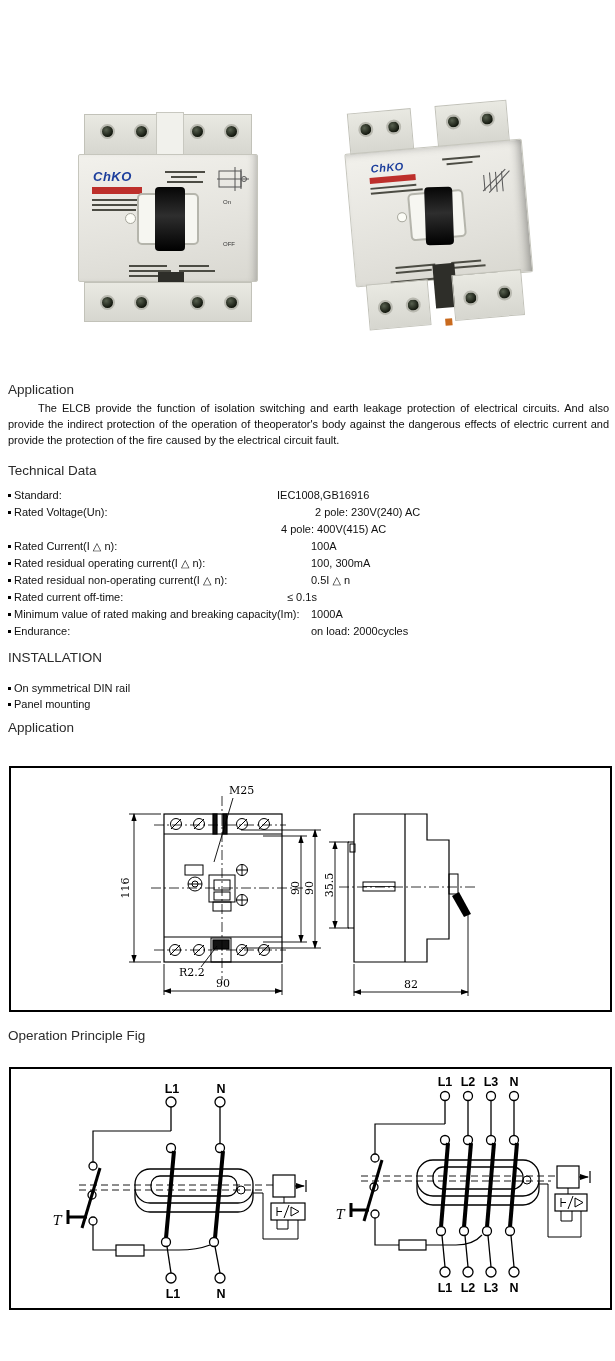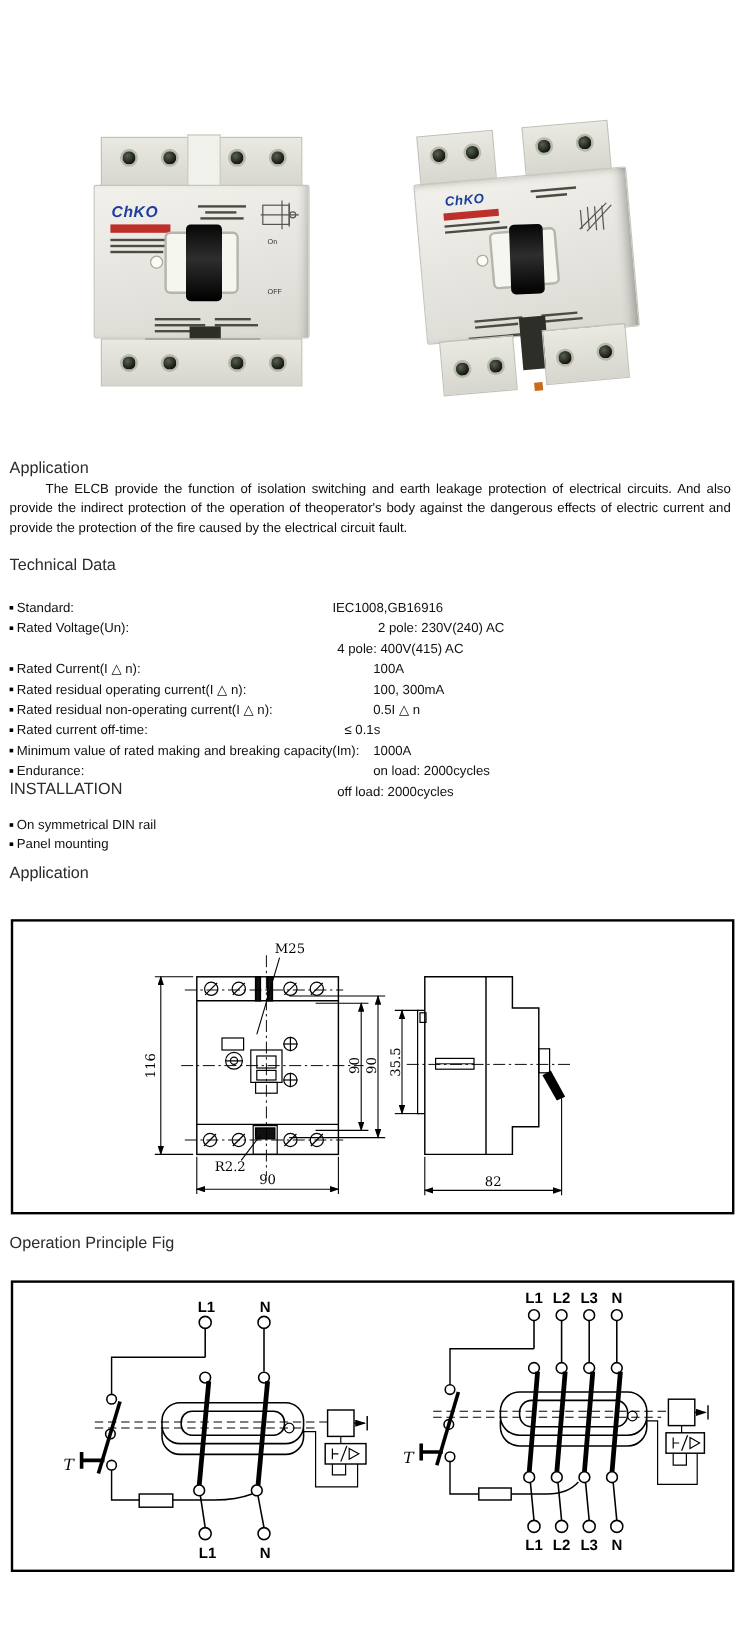--- a/index.html
+++ b/index.html
@@ -6,21 +6,21 @@
   .page{position:relative;width:615px;height:1361px;background:#fff;overflow:hidden;
         font-family:"Liberation Sans",sans-serif;color:#111;}
   
   .title{position:absolute;left:8px;top:30px;font-size:19px;font-weight:bold;color:#000;letter-spacing:.2px;}
   .title .dot{font-weight:normal;color:#555;font-size:12px;vertical-align:super;}
   .h2{position:absolute;left:8px;font-size:13.5px;color:#2b2b2b;}
   .h-app{top:370px;margin-top:12px;} .h-tech{top:463px;} .h-inst{top:650px;} .h-dim{top:720px;} .h-op{top:1028px;}
   .appbody{position:absolute;left:8px;top:400px;width:601px;font-size:11px;line-height:16px;
            text-align:justify;text-indent:30px;color:#0e0e0e;}
   
-  .specs{position:absolute;left:8px;top:487px;width:600px;font-size:11px;margin-top:12px;}
+  .specs{position:absolute;left:8px;top:487px;width:600px;font-size:11px;}
   .srow{position:relative;height:17px;line-height:17px;white-space:nowrap;}
   .blt{display:inline-block;width:3px;height:3px;background:#000;vertical-align:middle;margin-right:3px;margin-top:-2px;}
   .srow.nobullet .blt{visibility:hidden;}
   .sval{position:absolute;top:0;}
   .v269{left:269px;text-align:right;}.v273{left:273px;}.v279{left:279px;}.v303{left:303px;}.v307{left:307px;}
   .inst{position:absolute;left:8px;top:680px;font-size:11px;line-height:16px;}
   
   .figbox{position:absolute;left:9px;width:603px;border:2px solid #000;background:#fff;box-sizing:border-box;}
   .dimbox{top:766px;height:246px;} .opbox{top:1067px;height:243px;}
   svg text{font-family:"DejaVu Serif","Liberation Serif",serif;font-size:11px;fill:#000;}
@@ -141,21 +141,20 @@
   <div class="specs">
     <div class="srow"><span class="blt"></span><span>Standard:</span><span class="sval v269">IEC1008,GB16916</span></div>
     <div class="srow"><span class="blt"></span><span>Rated Voltage(Un):</span><span class="sval v307">2 pole: 230V(240) AC</span></div>
     <div class="srow nobullet"><span class="blt"></span><span></span><span class="sval v273">4 pole: 400V(415) AC</span></div>
     <div class="srow"><span class="blt"></span><span>Rated Current(I △ n):</span><span class="sval v303">100A</span></div>
     <div class="srow"><span class="blt"></span><span>Rated residual operating current(I △ n):</span><span class="sval v303">100, 300mA</span></div>
     <div class="srow"><span class="blt"></span><span>Rated residual non-operating current(I △ n):</span><span class="sval v303">0.5I △ n</span></div>
     <div class="srow"><span class="blt"></span><span>Rated current off-time:</span><span class="sval v279">≤ 0.1s</span></div>
     <div class="srow"><span class="blt"></span><span>Minimum value of rated making and breaking capacity(Im):</span><span class="sval v303">1000A</span></div>
     <div class="srow"><span class="blt"></span><span>Endurance:</span><span class="sval v303">on load: 2000cycles</span></div>
-    <div class="srow nobullet"><span class="blt"></span><span></span><span class="sval v273">off load: 2000cycles</span></div>
   </div>
 
   <div class="h2 h-inst">INSTALLATION</div>
   <div class="inst">
     <div><span class="blt"></span><span>On symmetrical DIN rail</span></div>
     <div><span class="blt"></span><span>Panel  mounting</span></div>
   </div>
 
   <div class="h2 h-dim">Application</div>
   <div class="figbox dimbox">

